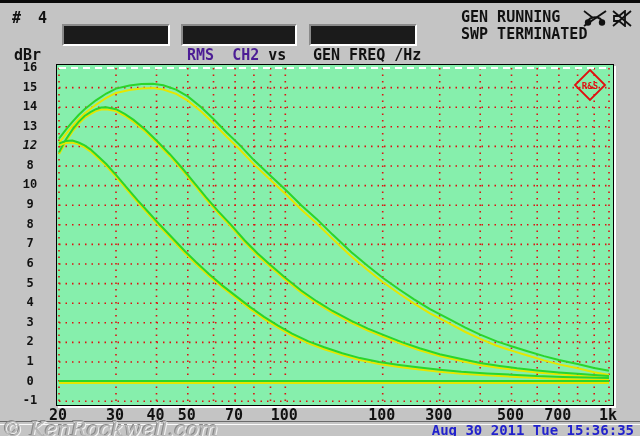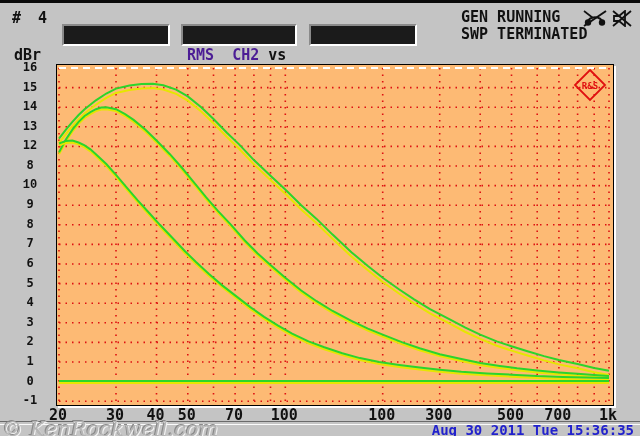--- a/index.html
+++ b/index.html
@@ -10,21 +10,21 @@
   }
   .abs{position:absolute;}
   .hdr-txt{font-size:15px;font-weight:bold;white-space:pre;}
   .readout-box{
     position:absolute;height:18px;background:#1b1b1b;
     border:2px solid;border-color:#8a8a8a #ffffff #ffffff #8a8a8a;
   }
   .yellow-txt{color:#4c1d95;}
   #plot-panel{
     position:absolute;left:56px;top:61px;width:556px;height:340px;
-    background:#fdba74;border:1px solid #000;box-shadow:2px 2px 0 #ffffff;
+    background:#86efac;border:1px solid #000;box-shadow:2px 2px 0 #ffffff;
   }
   #plot-svg{position:absolute;left:0;top:0;}
   .ytick{position:absolute;left:8px;width:44px;text-align:center;font-size:12px;font-weight:bold;line-height:20px;}
   .xtick{position:absolute;top:403px;width:44px;text-align:center;font-size:15px;font-weight:bold;}
   #status-panel div{font-size:15px;font-weight:bold;white-space:pre;line-height:17px;}
   #bottom-bevel{position:absolute;left:0;right:0;top:418px;height:2px;border-top:1px solid #6a6a6a;border-bottom:1px solid #fbfbfb;}
   #watermark{
     position:absolute;left:2px;top:414px;font-family:"DejaVu Serif","Liberation Serif",serif;
     font-style:italic;font-weight:normal;font-size:21px;color:#b5b5b5;
     text-shadow:1px 1px 0 #f2f2f2,-1px -1px 0 #8a8a8a;z-index:6;
@@ -39,20 +39,21 @@
 
   <span class="abs hdr-txt" style="left:12px;top:6px;">#</span>
   <span class="abs hdr-txt" style="left:38px;top:6px;">4</span>
 
   <div class="readout-box" style="left:62px;top:21px;width:104px;"></div>
   <div class="readout-box" style="left:181px;top:21px;width:112px;"></div>
   <div class="readout-box" style="left:309px;top:21px;width:104px;"></div>
 
   <span class="abs hdr-txt" style="left:14px;top:43px;">dBr</span>
   <span class="abs hdr-txt" style="left:187px;top:43px;"><span class="yellow-txt">RMS  CH2</span><span> vs</span></span>
+  <span class="abs hdr-txt" style="left:313px;top:43px;">GEN FREQ /Hz</span>
 
   <div id="status-panel" class="abs" style="left:461px;top:6px;">
     <div>GEN RUNNING</div>
     <div>SWP TERMINATED</div>
   </div>
 
   <svg class="icon" style="left:583px;top:7px;" width="24" height="17" viewBox="0 0 24 17">
     <path d="M4 13 a8.5 8.5 0 0 1 16 0" fill="none" stroke="#111" stroke-width="2"></path>
     <circle cx="5" cy="12.5" r="3.2" fill="#111"></circle>
     <circle cx="19" cy="12.5" r="3.2" fill="#111"></circle>
@@ -116,21 +117,21 @@
         <path d="M2.0,318.0 L253.9,318.0 L423.2,318.0 L552.0,318.0" fill="none" stroke="#e6e600" stroke-width="2"></path>
         <path d="M2.0,316.0 L253.9,316.0 L423.2,316.0 L552.0,316.0" fill="none" stroke="#2bd52b" stroke-width="2"></path>
       </svg>
   </div>
 
   <div id="y-axis">
       <span class="ytick" style="top: 54px;">16</span>
       <span class="ytick" style="top: 73.6px;">15</span>
       <span class="ytick" style="top: 93.2px;">14</span>
       <span class="ytick" style="top: 112.8px;">13</span>
-      <span class="ytick" style="top: 132.4px;">12</span>
+      <span class="ytick" style="top: 132.4px; font-style: italic;">12</span>
       <span class="ytick" style="top: 152px;">8</span>
       <span class="ytick" style="top: 171.6px; font-family: Liberation Mono, monospace;">10</span>
       <span class="ytick" style="top: 191.2px;">9</span>
       <span class="ytick" style="top: 210.8px;">8</span>
       <span class="ytick" style="top: 230.4px;">7</span>
       <span class="ytick" style="top: 250px;">6</span>
       <span class="ytick" style="top: 269.6px;">5</span>
       <span class="ytick" style="top: 289.2px;">4</span>
       <span class="ytick" style="top: 308.8px;">3</span>
       <span class="ytick" style="top: 328.4px;">2</span>

